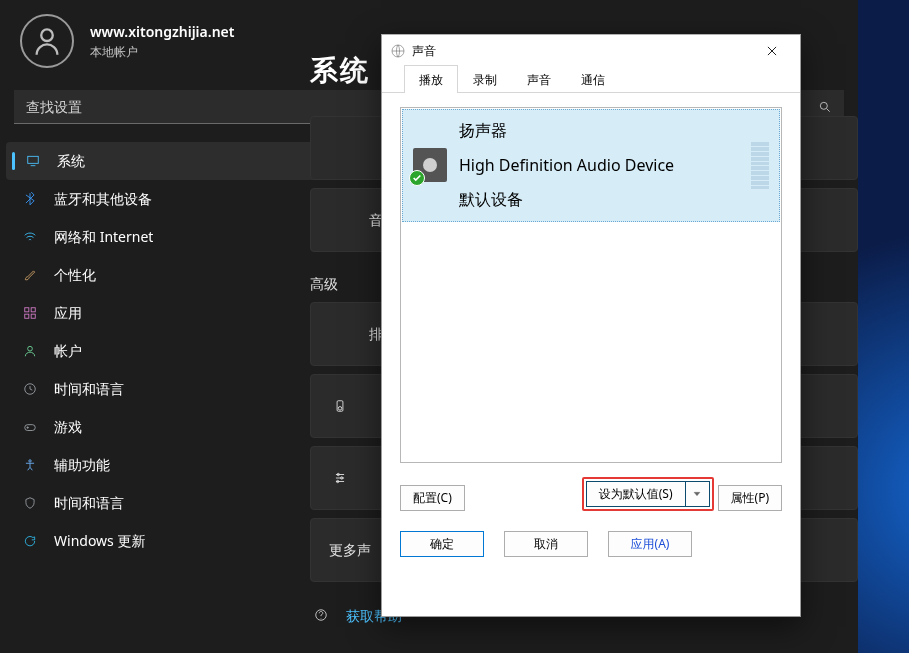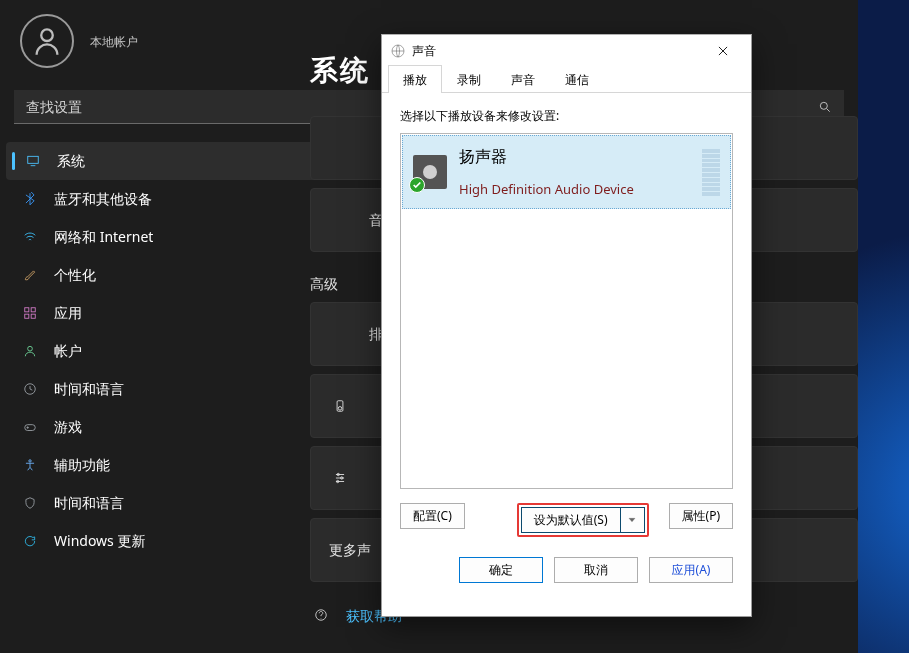--- a/index.html
+++ b/index.html
@@ -85,33 +85,33 @@
   }
   .card .card-ico { width: 22px; height: 22px; margin-right: 18px; display: flex; align-items: center; justify-content: center; }
   .section-head { font-size: 14px; color: #e0e0e0; margin-top: 22px; margin-bottom: 6px; }
   .help-row {
     display: flex; align-items: center; color: #4cc2ff; font-size: 14px; margin-top: 24px; padding-left: 4px;
   }
   .help-row .card-ico { margin-right: 18px; color: #d0d0d0; }
 
   
   .sound-dlg {
-    position: absolute; left: 381px; top: 34px; width: 371px; height: 583px;
+    position: absolute; left: 381px; top: 34px; width: 420px; height: 583px;
     background: #ffffff; color: #000000; border: 1px solid #9c9c9c;
     border-top: 1px solid #b0b0b0;
     box-shadow: 0 10px 30px rgba(0,0,0,0.5);
   }
   .dlg-title {
     height: 32px; display: flex; align-items: center; font-size: 12px; padding: 0 8px;
   }
   .dlg-title .globe { width: 16px; height: 16px; margin-right: 6px; }
   .dlg-close { margin-left: auto; width: 40px; height: 28px; display:flex; align-items:center; justify-content:center; cursor:pointer; }
 
   .dlg-tabs {
-    display: flex; font-size: 12px; padding-left: 6px; height: 26px; align-items: flex-end;
+    display: flex; font-size: 12px; padding-left: 22px; height: 26px; align-items: flex-end;
     border-bottom: 1px solid #d6d6d6;
   }
   .dlg-tab {
     padding: 5px 14px 4px 14px; border: 1px solid transparent; border-bottom: none; cursor: pointer;
     position: relative; top: 1px;
   }
   .dlg-tab.active {
     background: #ffffff; border-color: #d6d6d6; border-bottom-color: #ffffff;
   }
 
@@ -129,40 +129,40 @@
     width: 34px; height: 34px; background: #545454; border-radius: 2px; margin-right: 12px;
     position: relative; display: flex; align-items: center; justify-content: center;
   }
   .device-icon .driver { width: 14px; height: 14px; border-radius: 50%; background: #d0d0d0; }
   .device-check {
     position: absolute; bottom: -4px; left: -4px; width: 16px; height: 16px; border-radius: 50%;
     background: #2ba52b; display: flex; align-items: center; justify-content: center; border: 1px solid #ffffff;
   }
   .device-text { flex: 1; line-height: 1.35; }
   .device-name { color: #000; font-size: 16px; }
-  .device-sub  { color: #7f1d1d; font-size: 13px; margin-top: 13px; }
+  .device-sub  { color: #000000; font-size: 16px; margin-top: 13px; }
   .vu {
     width: 18px; height: 48px; display:flex; flex-direction:column-reverse;
   }
   .vu span { flex:1; background:#bcd7e8; margin-top:1px; }
 
-  .dlg-toolbar { display: flex; align-items: flex-start; margin-top: 14px; gap: 20px; }
+  .dlg-toolbar { display: flex; align-items: flex-end; margin-top: 14px; gap: 4px; }
   .win-button {
     font-size: 12px; height: 26px; padding: 0 12px; background: #fdfdfd;
     border: 1px solid #adadad; cursor: pointer;
   }
   .win-button.disabled { color: #1d4ed8; cursor: default; }
   .default-grp {
     display: flex; border: 2px solid #e53935; border-radius: 2px; padding: 2px;
   }
   .default-grp .win-button { border: 1px solid #0c4a6e; }
   .default-grp .dd { width: 24px; padding: 0; display:flex; align-items:center; justify-content:center; border-left:none; }
 
   .dlg-footer {
-    display: flex; justify-content: flex-end; gap: 11px; padding: 8px 18px;
+    display: flex; gap: 20px; padding: 8px 18px;
   }
   .dlg-footer .win-button { min-width: 84px; }
   .dlg-footer .win-button.primary { border-color: #0078d4; }
 
   
   .desk-strip { position:absolute; left:858px; top:0; width:51px; height:653px; background:#0b1c48; }
   .desk-strip::before { content:""; position:absolute; inset:0; background: radial-gradient(circle at 200% 75%, #1467d2 0%, rgba(20,103,210,0) 52%); }
 </style>
 </head>
 <body>
@@ -171,20 +171,21 @@
 
 
   <div class="user-row">
     <div class="avatar">
       <svg viewBox="0 0 24 26">
           <circle cx="12" cy="8" r="5"></circle>
           <path d="M3 25c0-6 5-9 9-9s9 3 9 9"></path>
         </svg>
     </div>
     <div>
+      <div class="user-name">www.xitongzhijia.net</div>
       <div class="user-sub">本地帐户</div>
     </div>
   </div>
 
   <div class="search">
     <input placeholder="查找设置" style="">
     <svg class="svg-ico" viewBox="0 0 24 24">
         <circle cx="10" cy="10" r="6"></circle>
         <path d="m20 20-5-5"></path>
       </svg>
@@ -359,35 +360,35 @@
   </div>
 
   <div class="dlg-tabs">
     <div class="dlg-tab active"><span>播放</span></div>
     <div class="dlg-tab"><span>录制</span></div>
     <div class="dlg-tab"><span>声音</span></div>
     <div class="dlg-tab"><span>通信</span></div>
   </div>
 
   <div class="dlg-body">
-    <div class="device-instr">选择以下播放设备来修改设置:</div>
 
     <div class="device-list">
       <div class="device-row">
         <div class="device-icon">
           <div class="driver"></div>
           <div class="device-check">
             <svg viewBox="0 0 24 24" width="10" height="10" stroke="#fff" fill="none" stroke-width="4">
                 <path d="M4 12l5 5 11-11"></path>
               </svg>
           </div>
         </div>
         <div class="device-text">
           <div class="device-name">扬声器</div>
           <div class="device-sub">High Definition Audio Device</div>
+          <div class="device-sub">默认设备</div>
         </div>
         <div class="vu">
           <span></span>
             <span></span>
             <span></span>
             <span></span>
             <span></span>
             <span></span>
             <span></span>
             <span></span>

